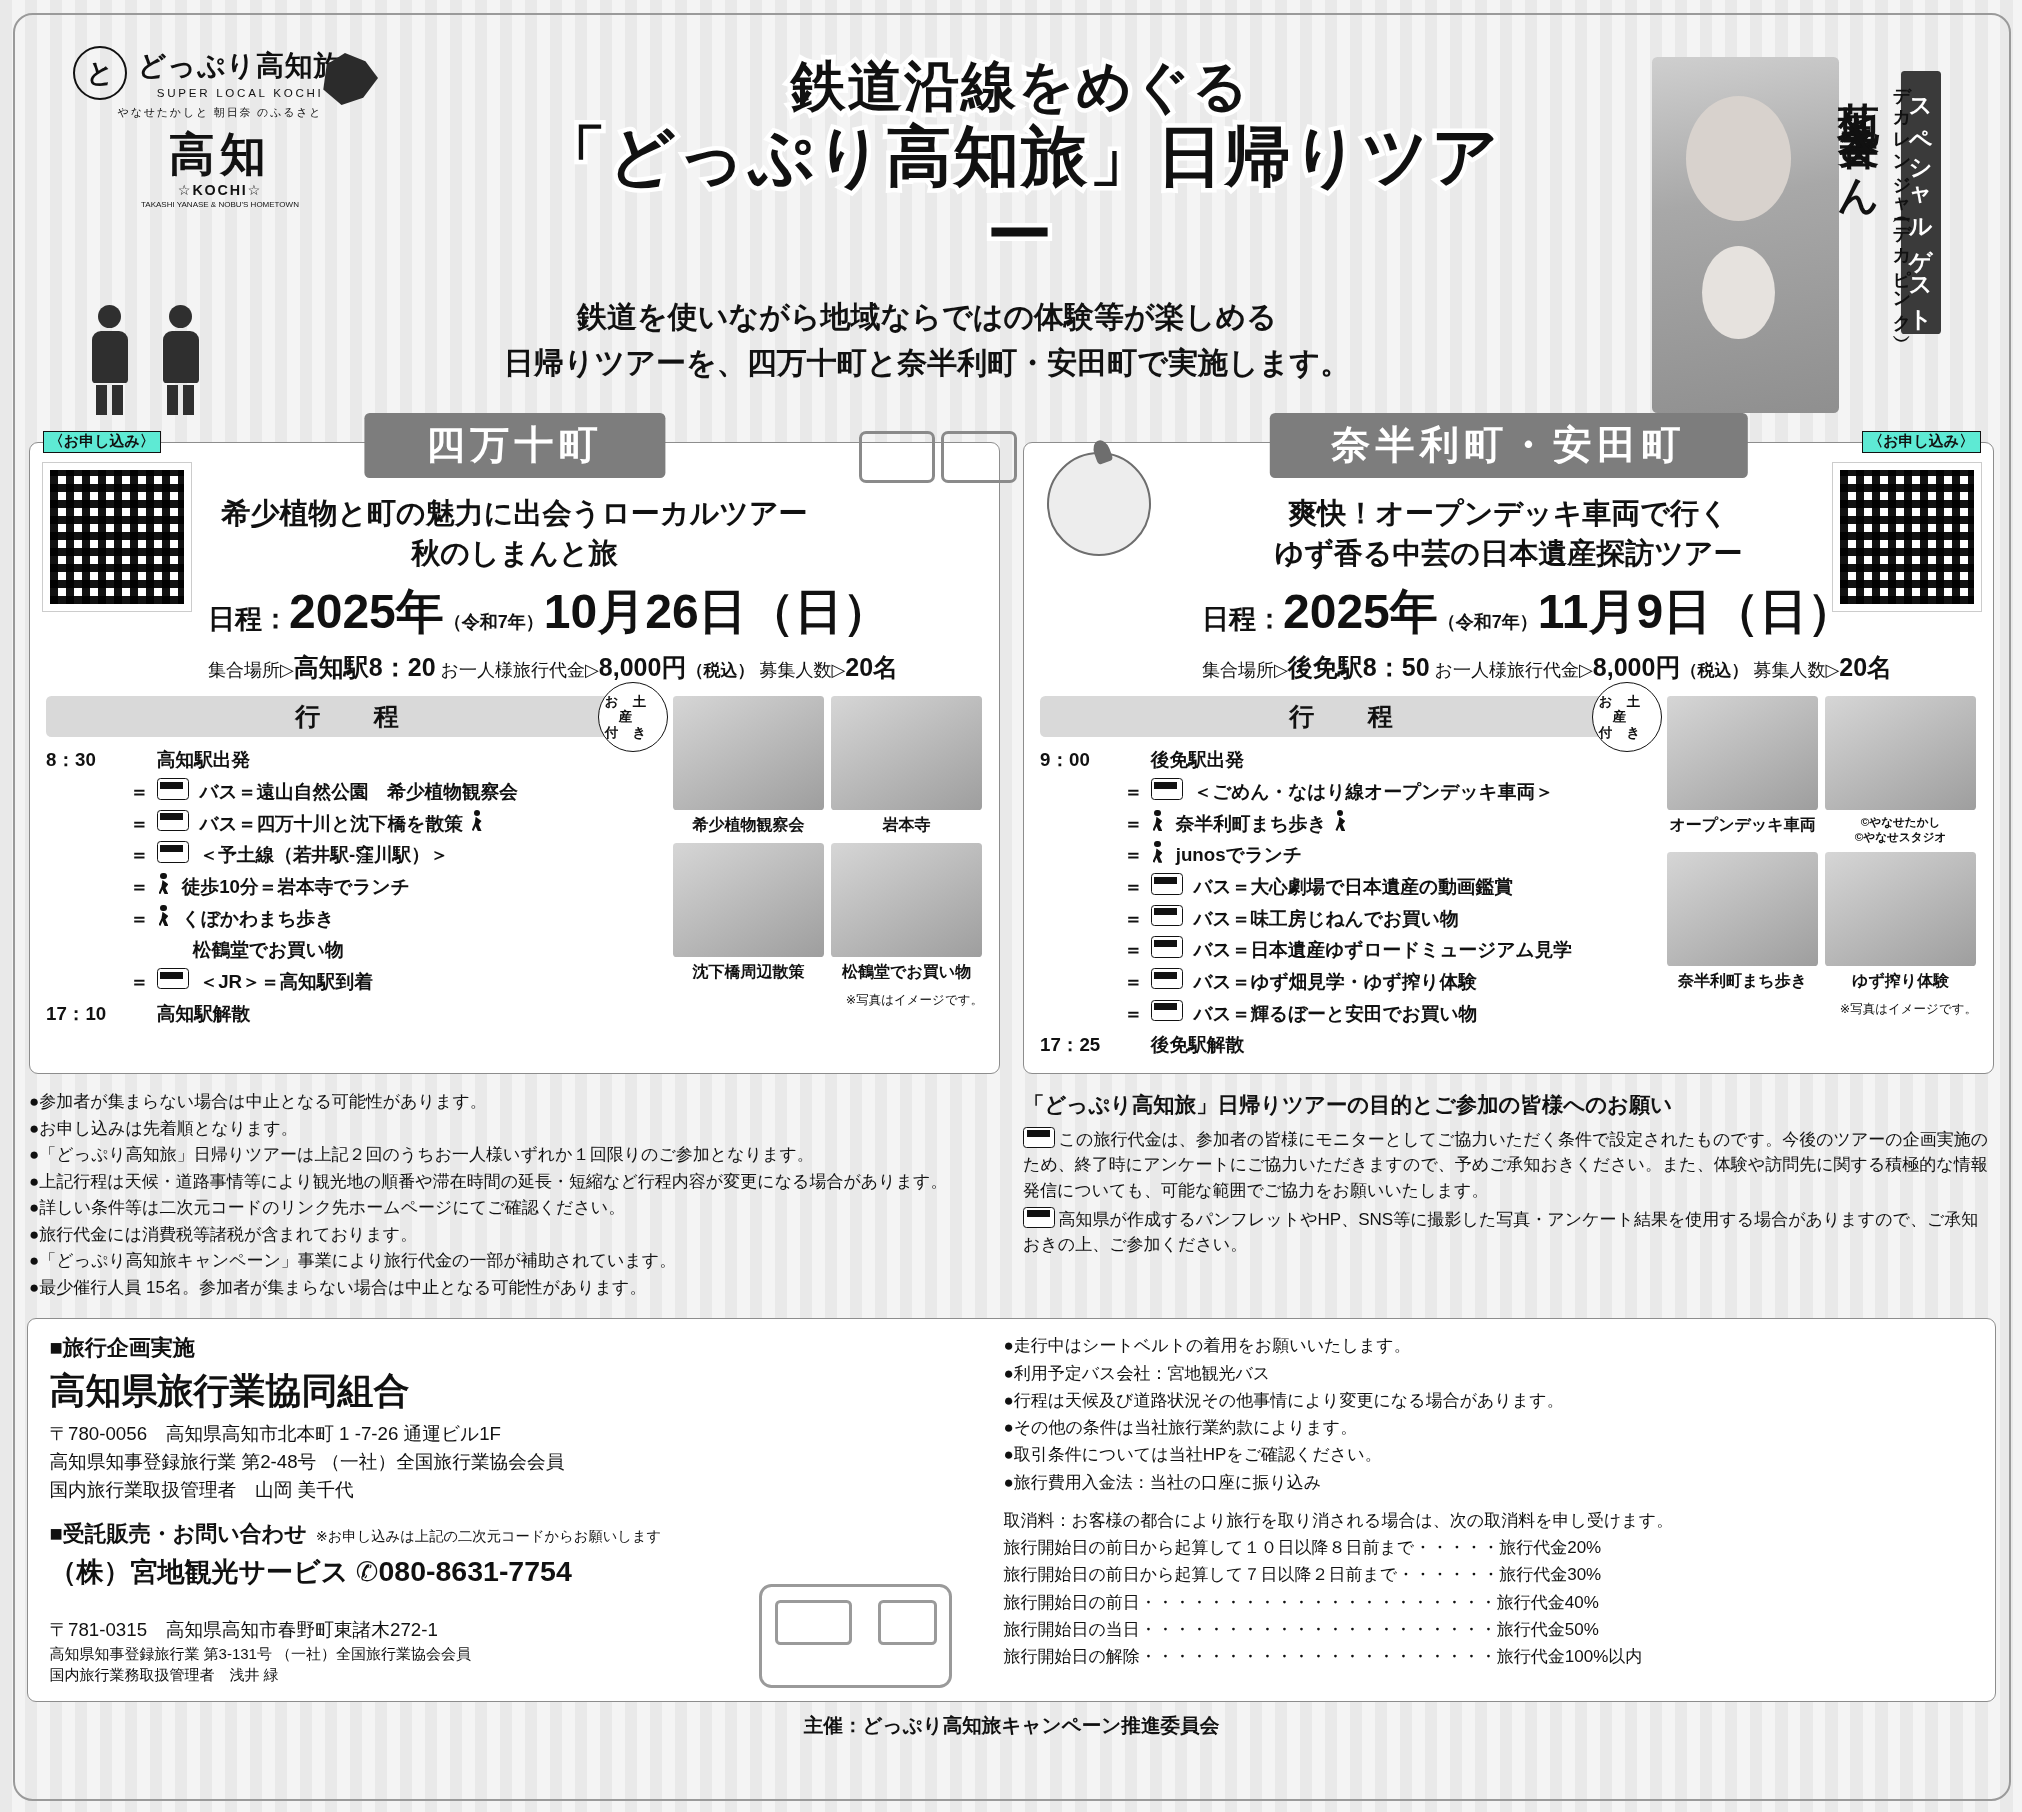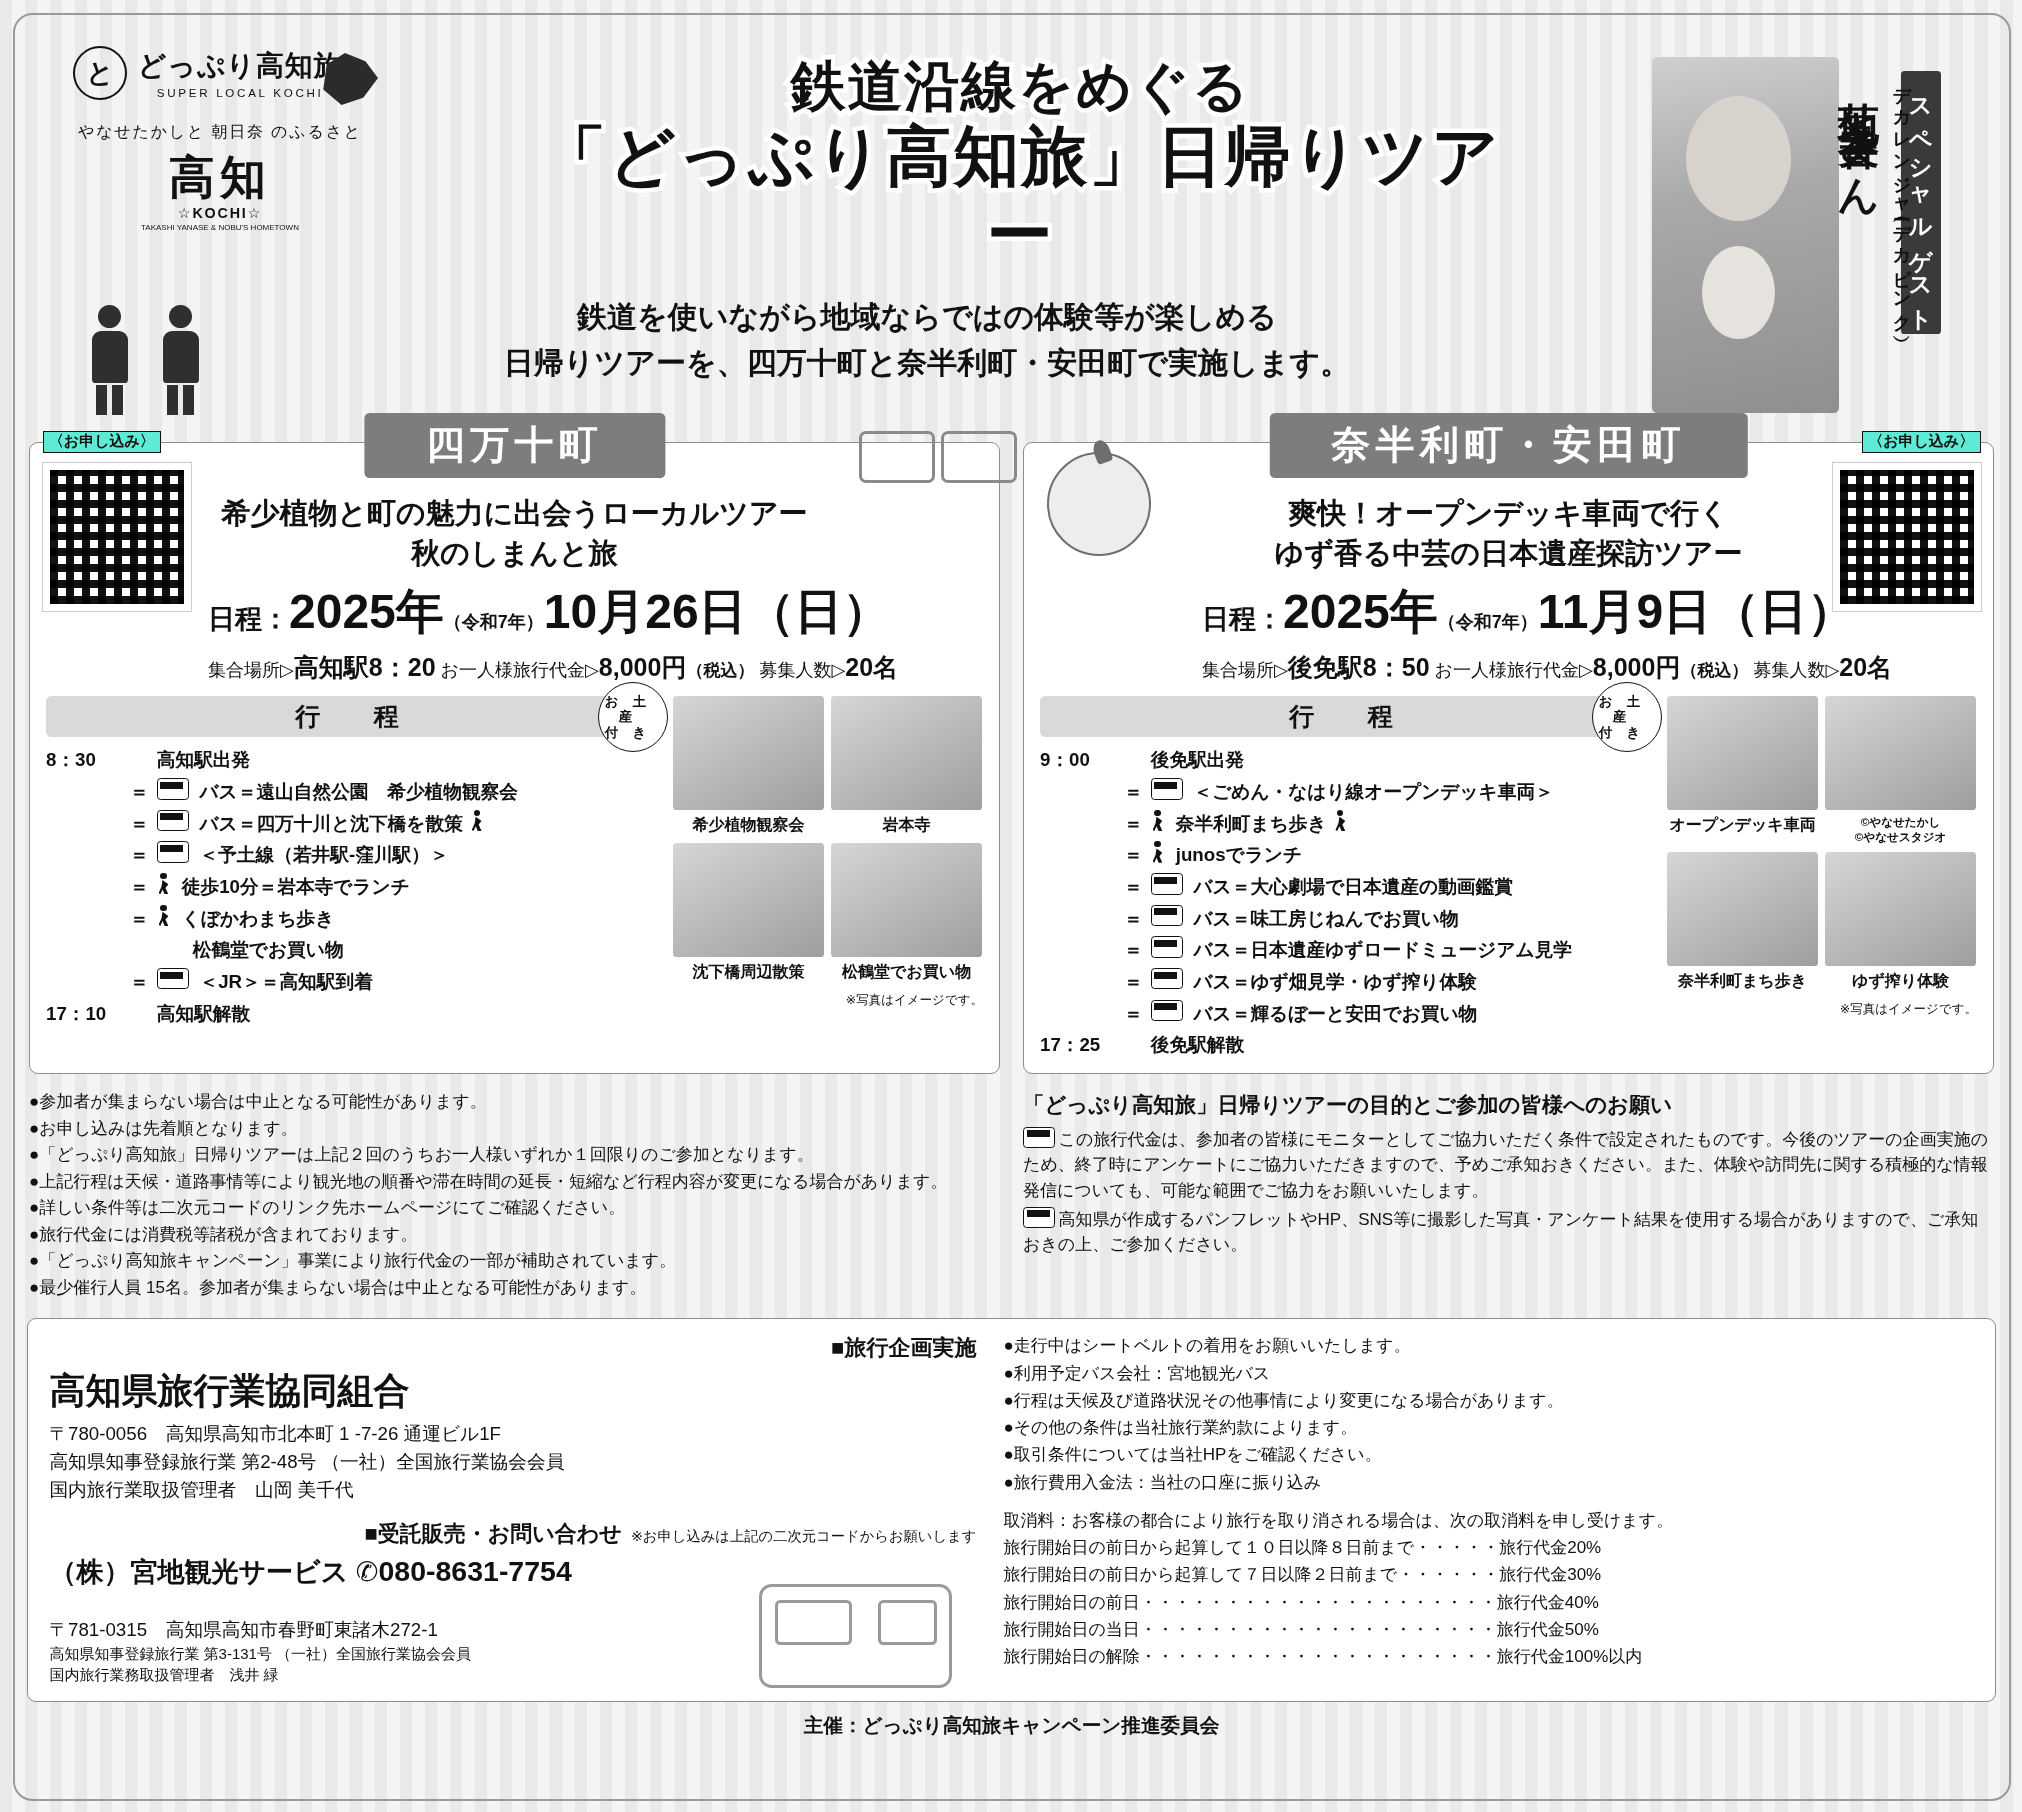--- a/index.html
+++ b/index.html
@@ -28,21 +28,21 @@
   .header{position:relative;height:294px;}
   .logo-block{position:absolute;left:46px;top:23px;width:294px;text-align:center;}
   .logo-top{display:flex;align-items:center;gap:10.7px;justify-content:flex-start;}
   .logo-mark{
     width:50px;height:50px;border-radius:50%;border:2.7px solid #111;
     display:flex;align-items:center;justify-content:center;
     font-size:27px;font-weight:bold;
   }
   .logo-t1{font-size:28px;font-weight:bold;letter-spacing:0.9px;}
   .logo-t2{font-size:11.6px;letter-spacing:2.7px;margin-top:1.8px;}
-  .logo-sub{font-size:16px;margin-top:22px;letter-spacing:1.8px;}
+  .logo-sub{font-size:11px;margin-top:5px;letter-spacing:1.8px;}
   .kochi{
     margin-top:3.6px;font-size:46px;font-weight:bold;letter-spacing:5.3px;
   }
   .kochi-en{font-size:14.3px;font-weight:bold;letter-spacing:1.8px;margin-top:-3.6px;}
   .kochi-cap{font-size:8px;letter-spacing:0px;margin-top:1.8px;}
   .shikoku{
     position:absolute;left:294px;top:30px;width:57px;height:52px;
     background:#2b2b2b;
     clip-path:polygon(10% 22%,42% 0%,78% 16%,100% 48%,74% 86%,36% 100%,4% 70%);
   }
@@ -203,21 +203,21 @@
   .notes-r h4{margin:0 0 7.1px;font-size:21.4px;font-weight:bold;}
   .notes-r p{margin:0 0 3.6px;font-size:17px;line-height:1.5;}
 
   
   .footer{
     margin-top:16px;border:1.8px solid #8d8d8d;border-radius:9px;background:#fff;
     display:flex;padding:14.3px 21.4px;gap:27px;position:relative;
   }
   .f-left{width:927px;}
   .f-right{flex:1;font-size:17px;line-height:1.5;}
-  .f-h{font-size:22px;font-weight:bold;margin:0 0 3.6px;text-align:right;}
+  .f-h{font-size:22px;font-weight:bold;margin:0 0 3.6px;}
   .f-org{font-size:36px;font-weight:bold;margin:3.6px 0 5.3px;}
   .f-line{font-size:18.7px;margin:1.8px 0;}
   .f-small{font-size:14.3px;margin-left:9px;font-weight:normal;}
   .f-company{font-size:27px;font-weight:bold;margin-top:5.3px;}
   .f-tel{font-size:28.5px;font-weight:bold;}
   .f-right p{margin:0 0 1.8px;}
   .cancel-t{margin-top:12.5px;font-size:17px;line-height:1.5;}
   .host{
     text-align:center;font-size:19.6px;font-weight:bold;margin-top:10.7px;
   }

